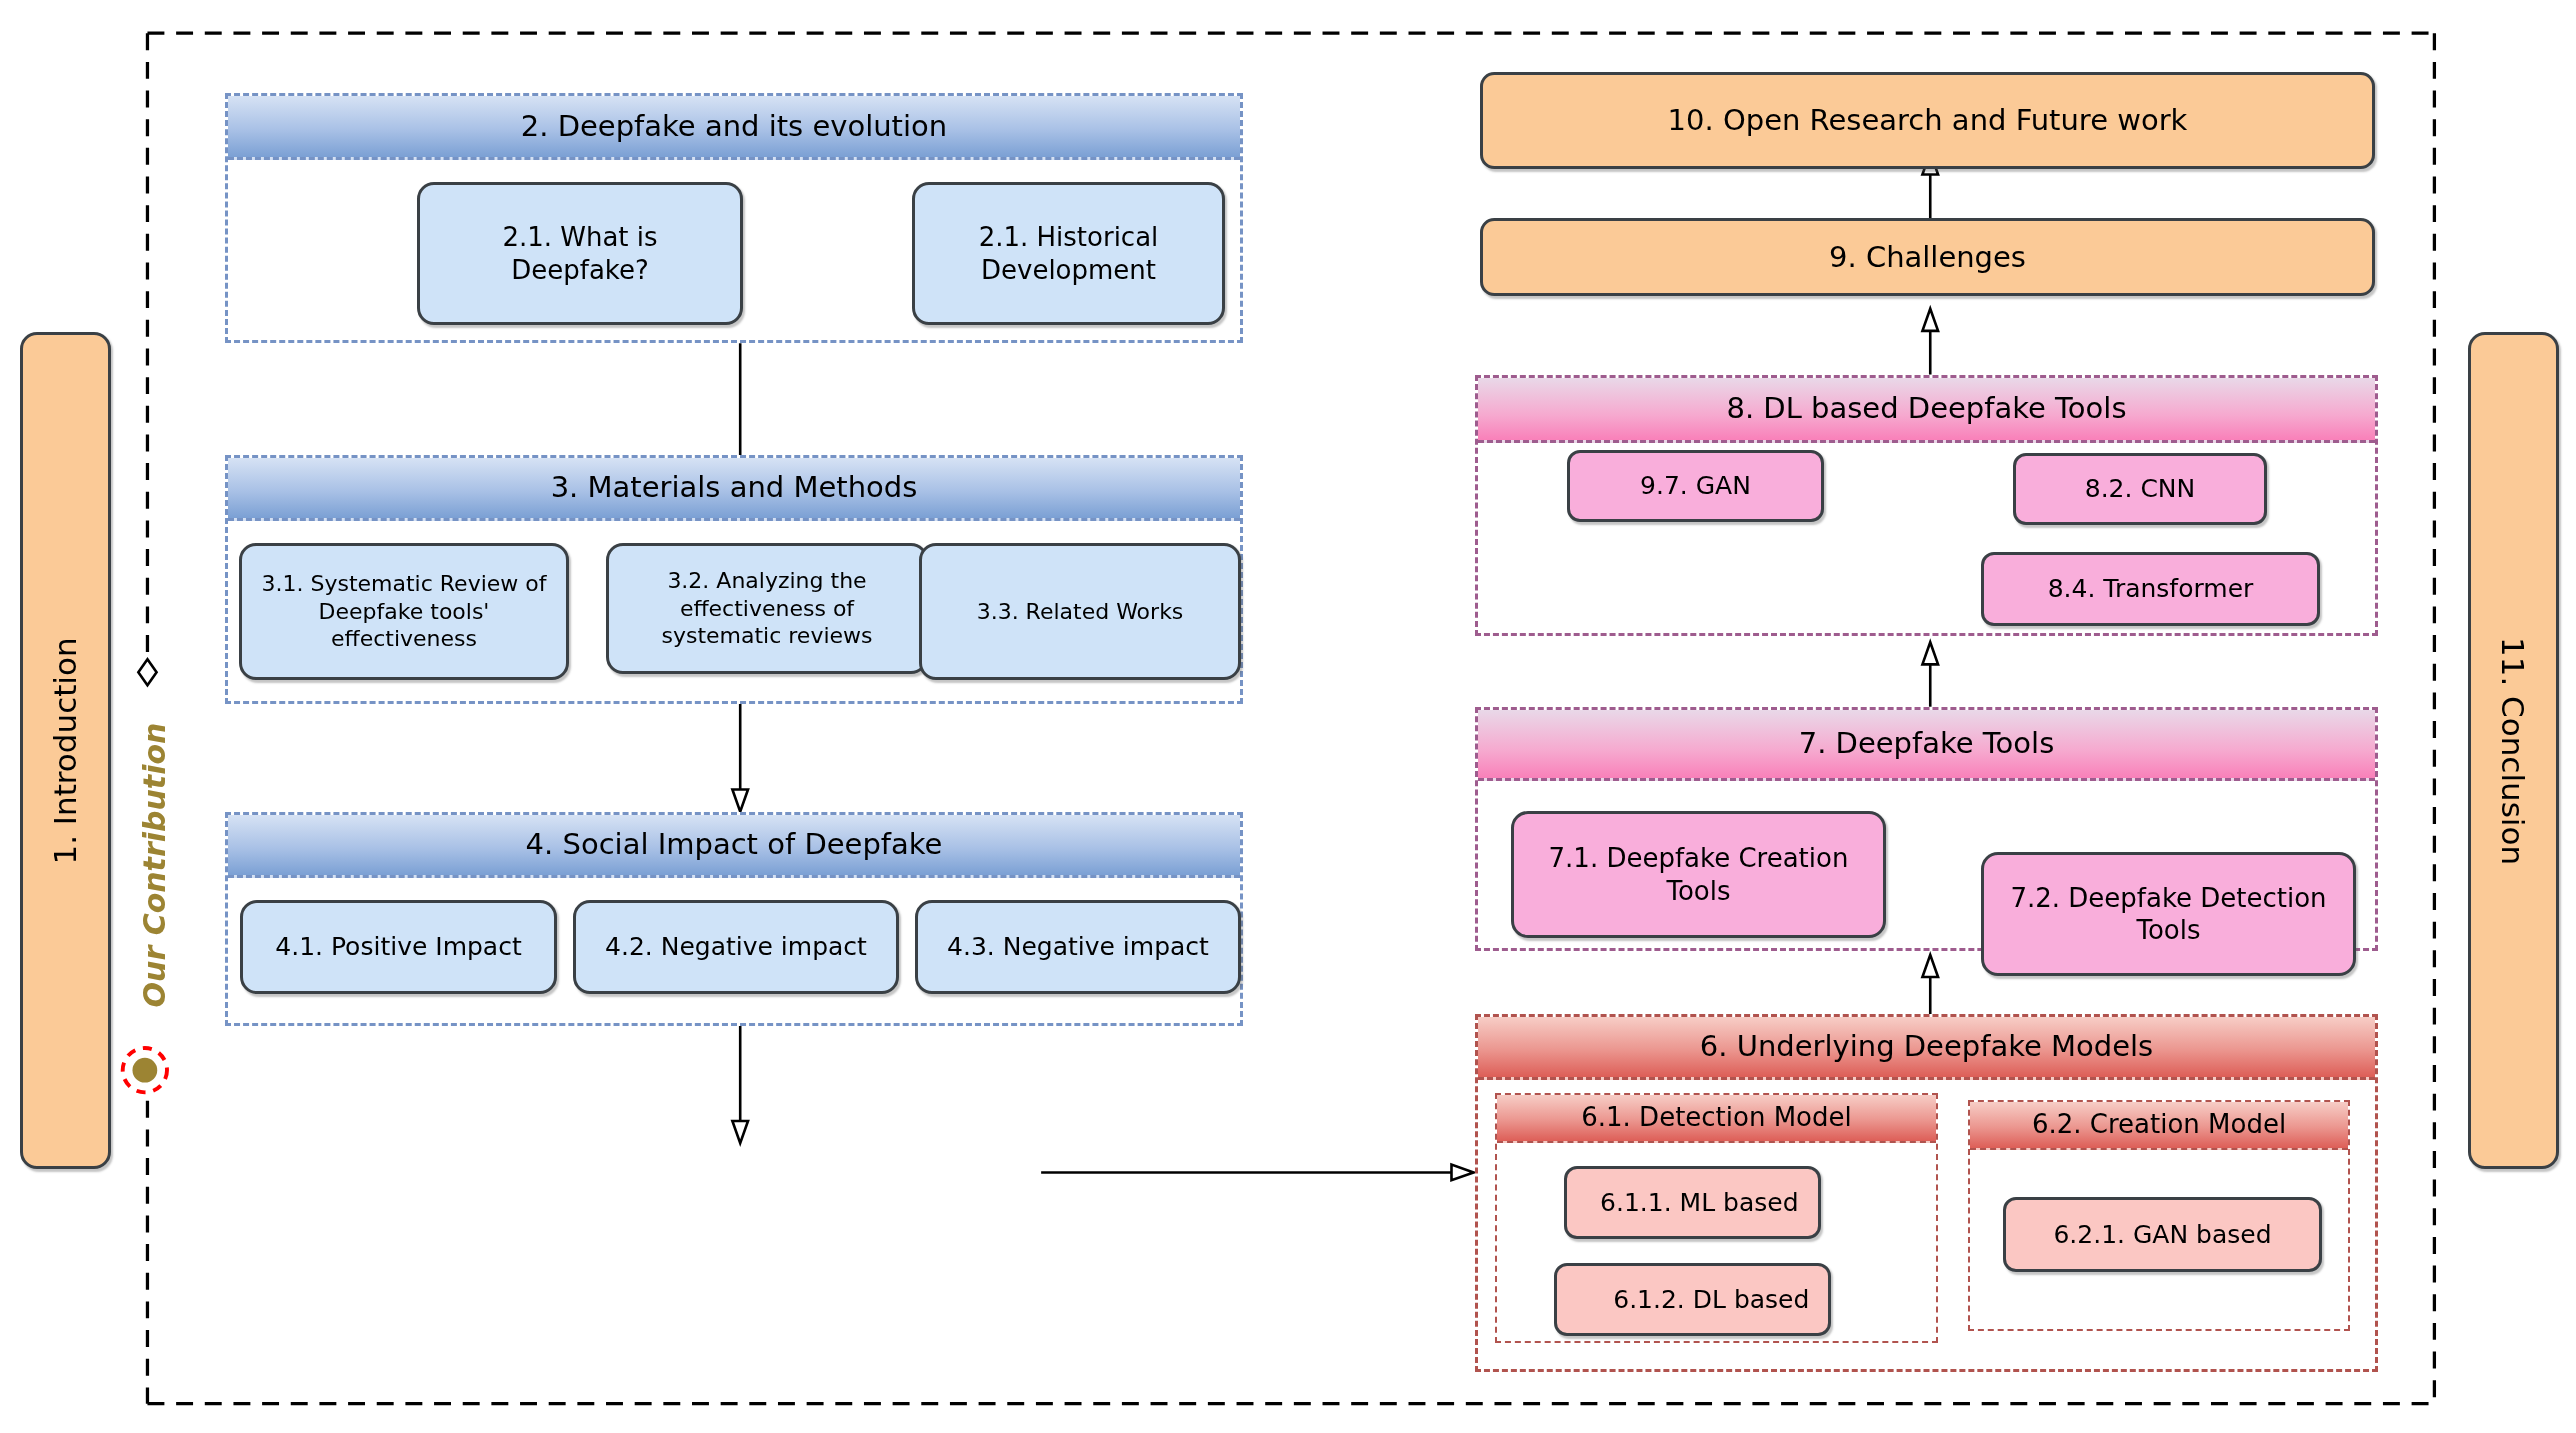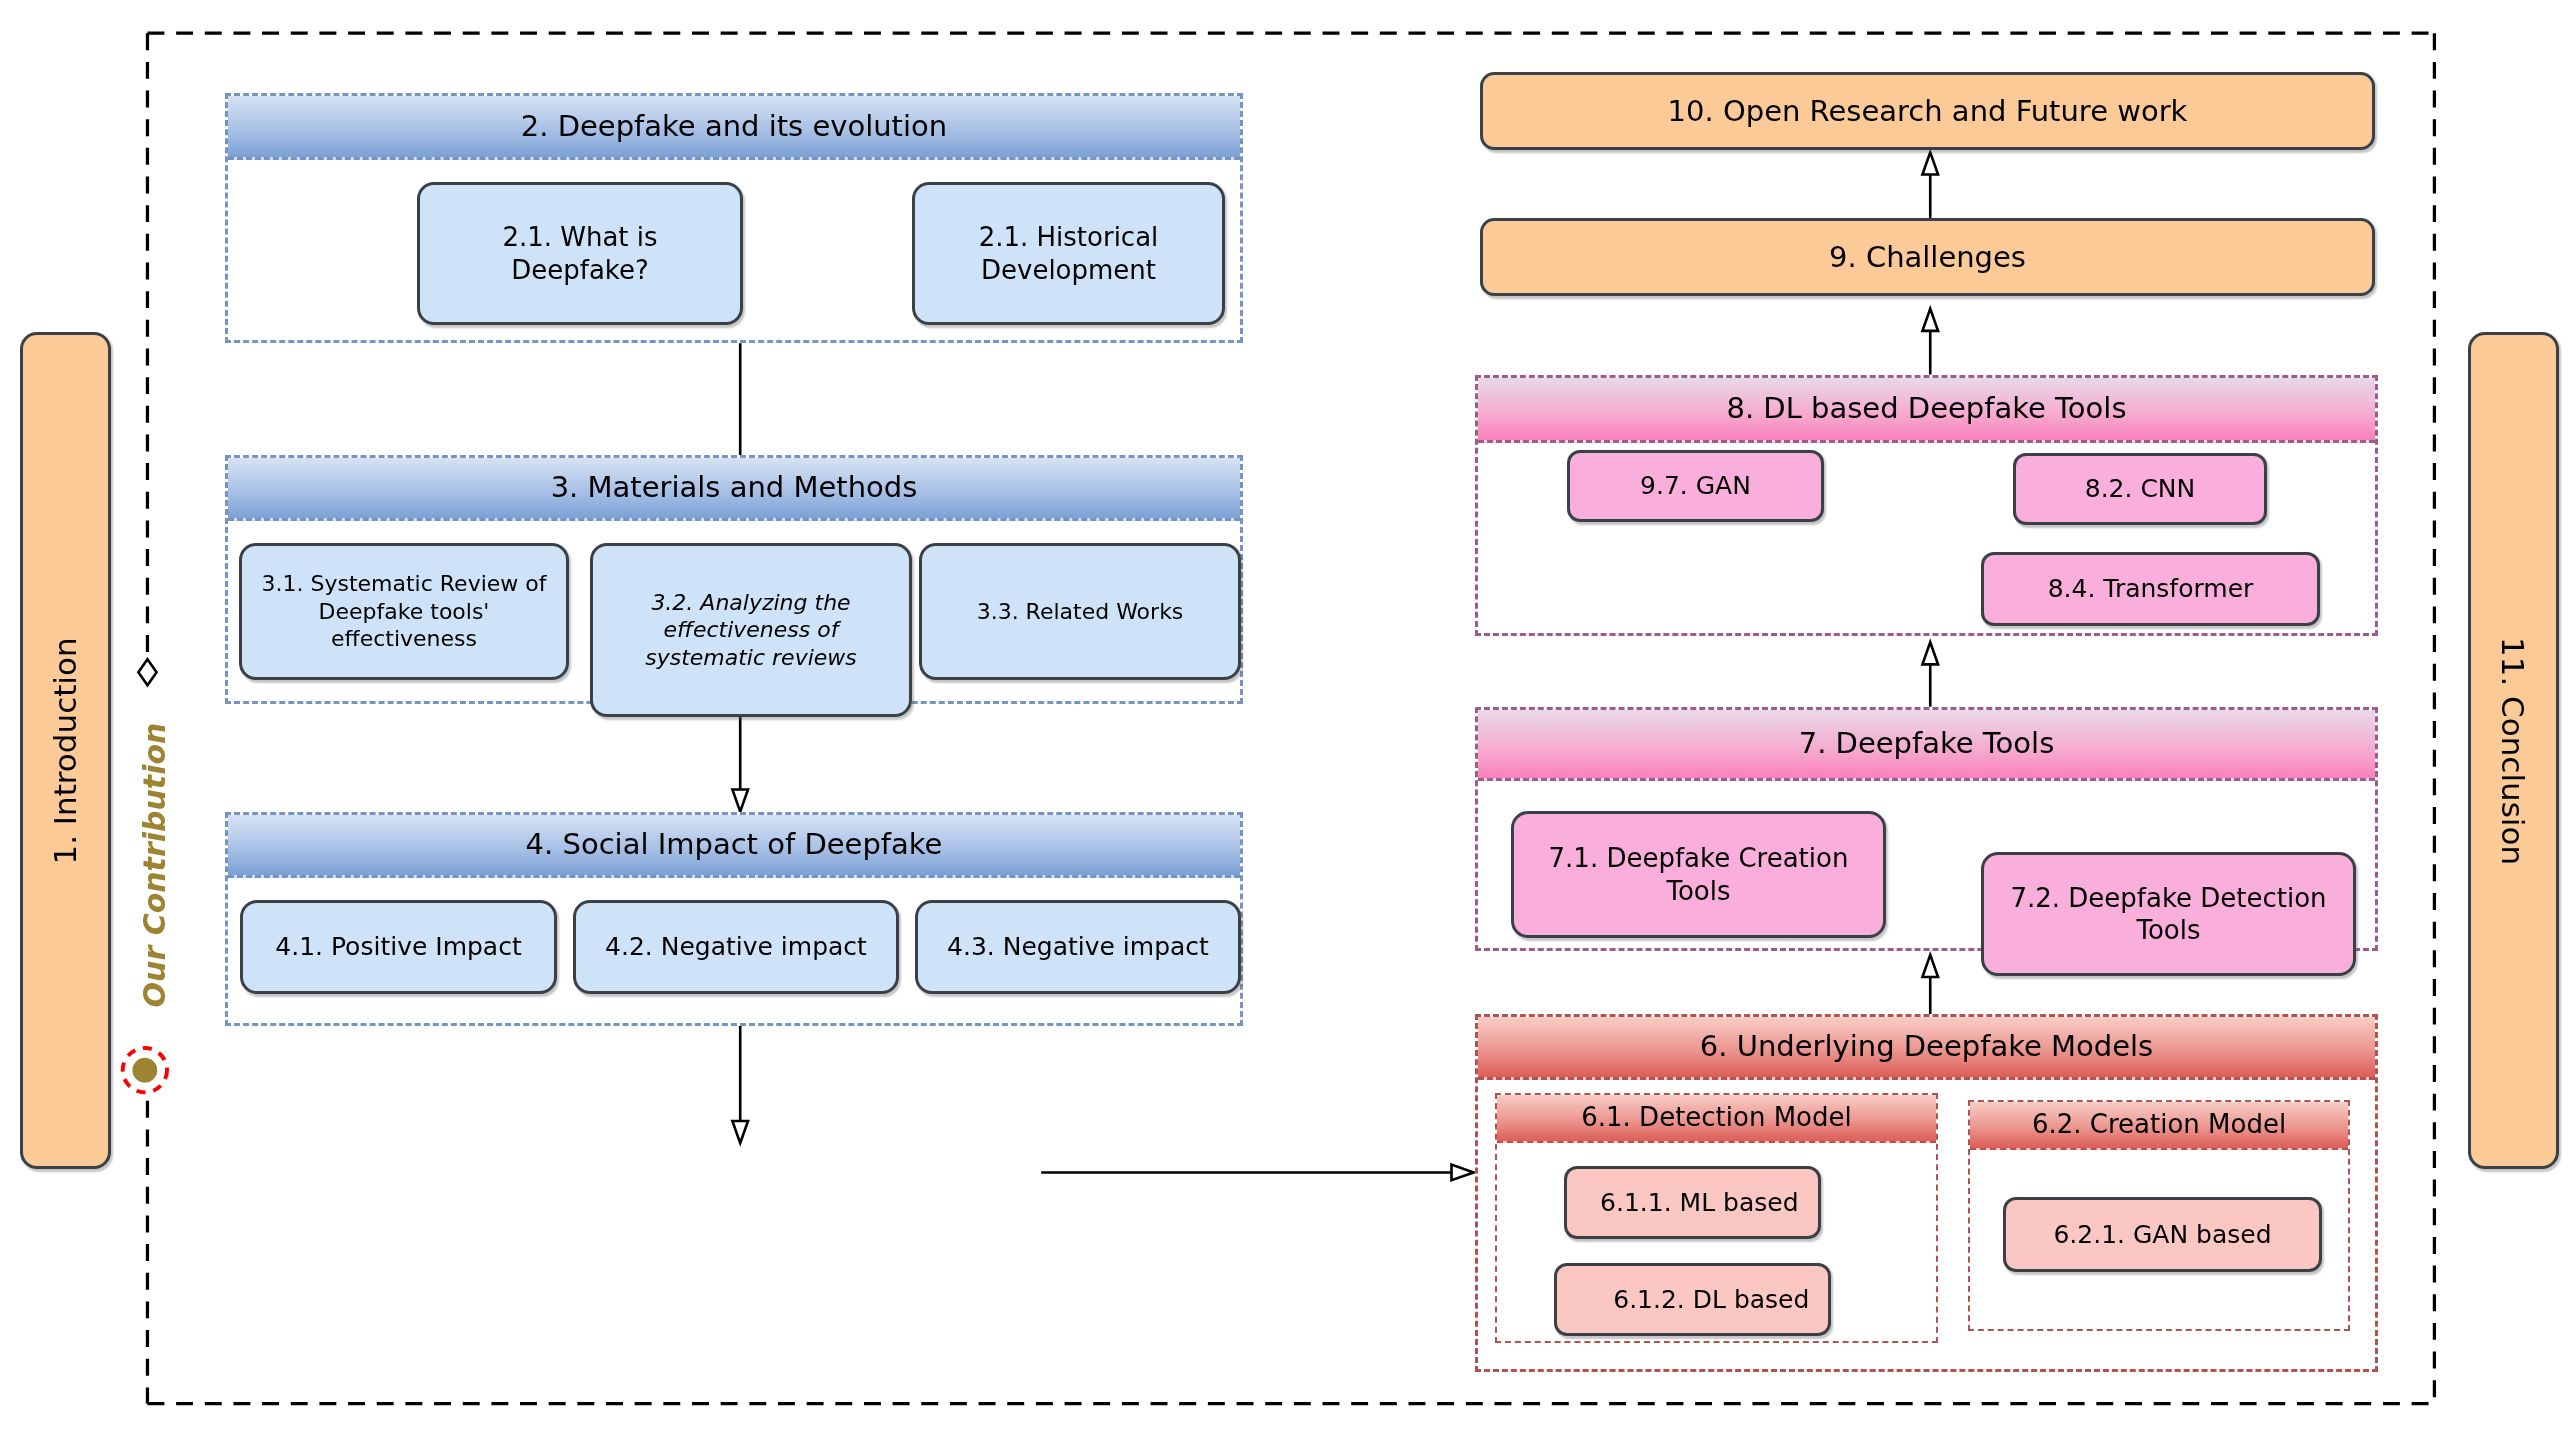--- a/index.html
+++ b/index.html
@@ -93,32 +93,32 @@
   <div class="abs sec sec-blue" style="left:225px;top:93px;width:1018px;height:250px;">
     <div class="hdr hdr-blue" style="height:61px;">2. Deepfake and its evolution</div>
   </div>
   <div class="abs bx bx-blue" style="left:417px;top:182px;width:326px;height:143px;">2.1. What is Deepfake?</div>
   <div class="abs bx bx-blue" style="left:912px;top:182px;width:313px;height:143px;">2.1. Historical Development</div>
 
   <div class="abs sec sec-blue" style="left:225px;top:455px;width:1018px;height:249px;">
     <div class="hdr hdr-blue" style="height:60px;">3. Materials and Methods</div>
   </div>
   <div class="abs bx bx-blue small-text" style="left:239px;top:543px;width:330px;height:137px;">3.1. Systematic Review of Deepfake tools' effectiveness</div>
-  <div class="abs bx bx-blue small-text" style="left:590px;top:543px;width:322px;height:174px;font-style:italic;">3.2. Analyzing the effectiveness of systematic reviews</div>
+  <div class="abs bx bx-blue small-text" style="left:606px;top:543px;width:322px;height:131px;">3.2. Analyzing the effectiveness of systematic reviews</div>
   <div class="abs bx bx-blue small-text" style="left:919px;top:543px;width:322px;height:137px;">3.3. Related Works</div>
 
   <div class="abs sec sec-blue" style="left:225px;top:812px;width:1018px;height:214px;">
     <div class="hdr hdr-blue" style="height:60px;">4. Social Impact of Deepfake</div>
   </div>
   <div class="abs bx bx-blue mid-text" style="left:240px;top:900px;width:317px;height:94px;">4.1. Positive Impact</div>
   <div class="abs bx bx-blue mid-text" style="left:573px;top:900px;width:326px;height:94px;">4.2. Negative impact</div>
   <div class="abs bx bx-blue mid-text" style="left:915px;top:900px;width:326px;height:94px;">4.3. Negative impact</div>
 
 
-  <div class="abs bx bx-orange" style="left:1480px;top:72px;width:895px;height:78px;font-size:29px;border-radius:14.3px;">10. Open Research and Future work</div>
+  <div class="abs bx bx-orange" style="left:1480px;top:72px;width:895px;height:97px;font-size:29px;border-radius:14.3px;">10. Open Research and Future work</div>
   <div class="abs bx bx-orange" style="left:1480px;top:218px;width:895px;height:78px;font-size:29px;border-radius:14.3px;">9. Challenges</div>
 
   <div class="abs sec sec-pink" style="left:1475px;top:375px;width:903px;height:261px;">
     <div class="hdr hdr-pink" style="height:62px;">8. DL based Deepfake Tools</div>
   </div>
   <div class="abs bx bx-pink mid-text" style="left:1567px;top:450px;width:257px;height:72px;border-radius:13px;">9.7. GAN</div>
   <div class="abs bx bx-pink mid-text" style="left:2013px;top:453px;width:254px;height:72px;border-radius:13px;">8.2. CNN</div>
   <div class="abs bx bx-pink mid-text" style="left:1981px;top:552px;width:339px;height:74px;border-radius:13px;">8.4. Transformer</div>
 
   <div class="abs sec sec-pink" style="left:1475px;top:707px;width:903px;height:244px;">

